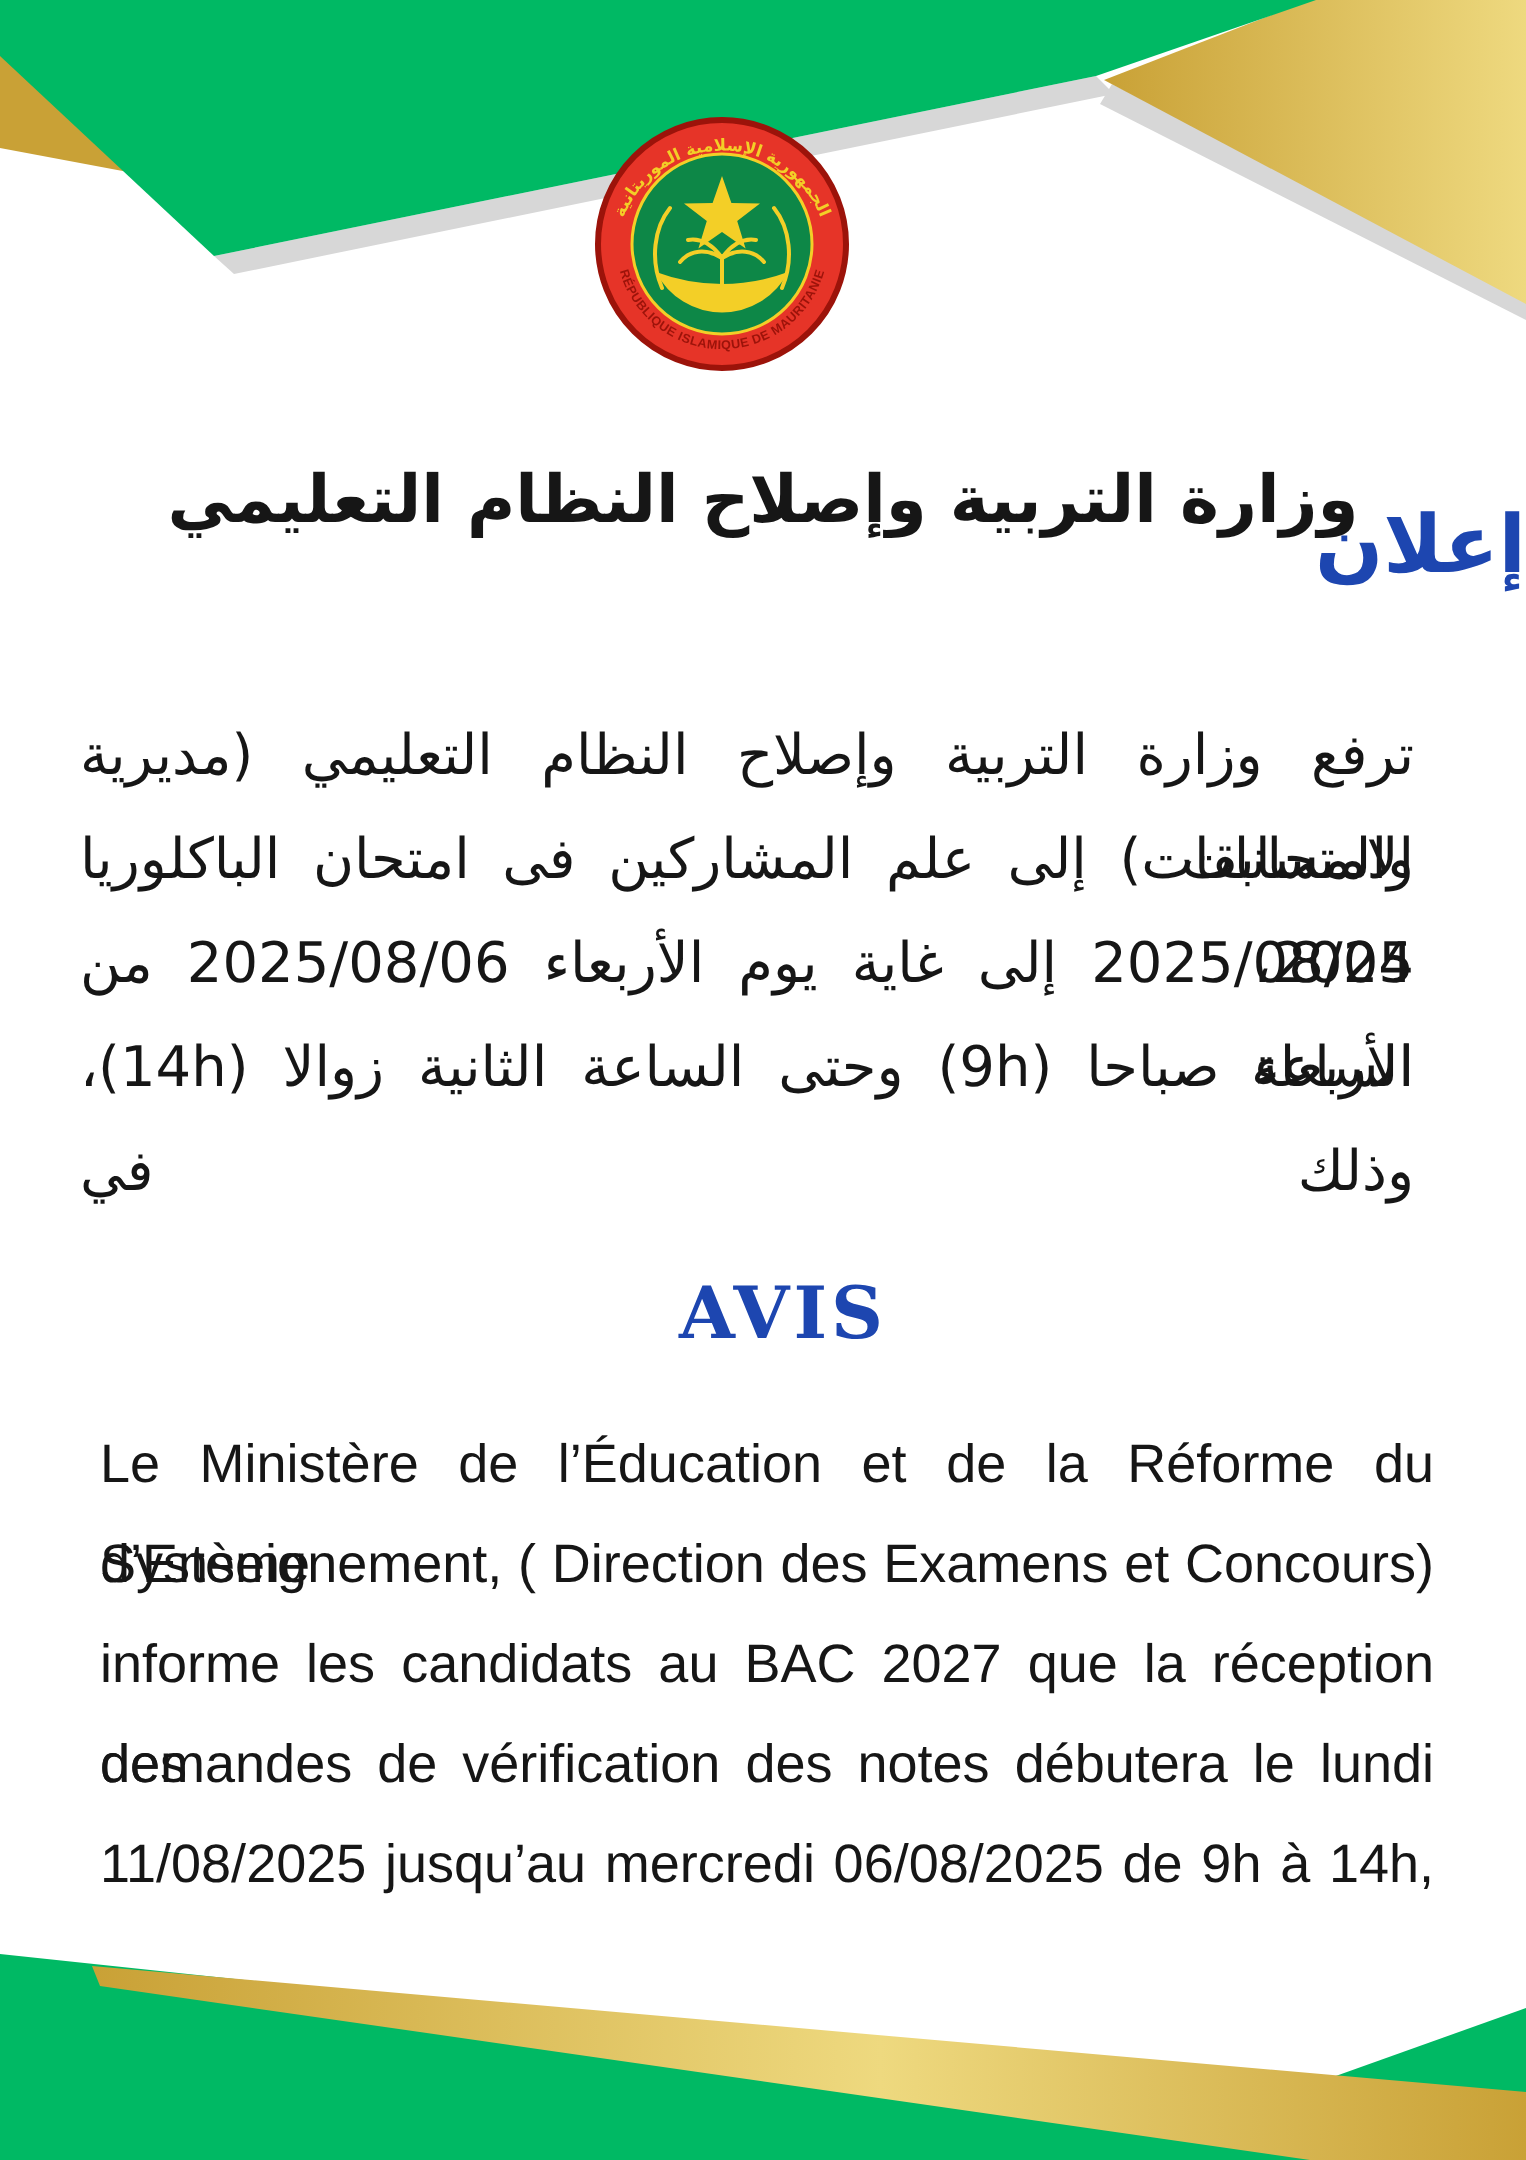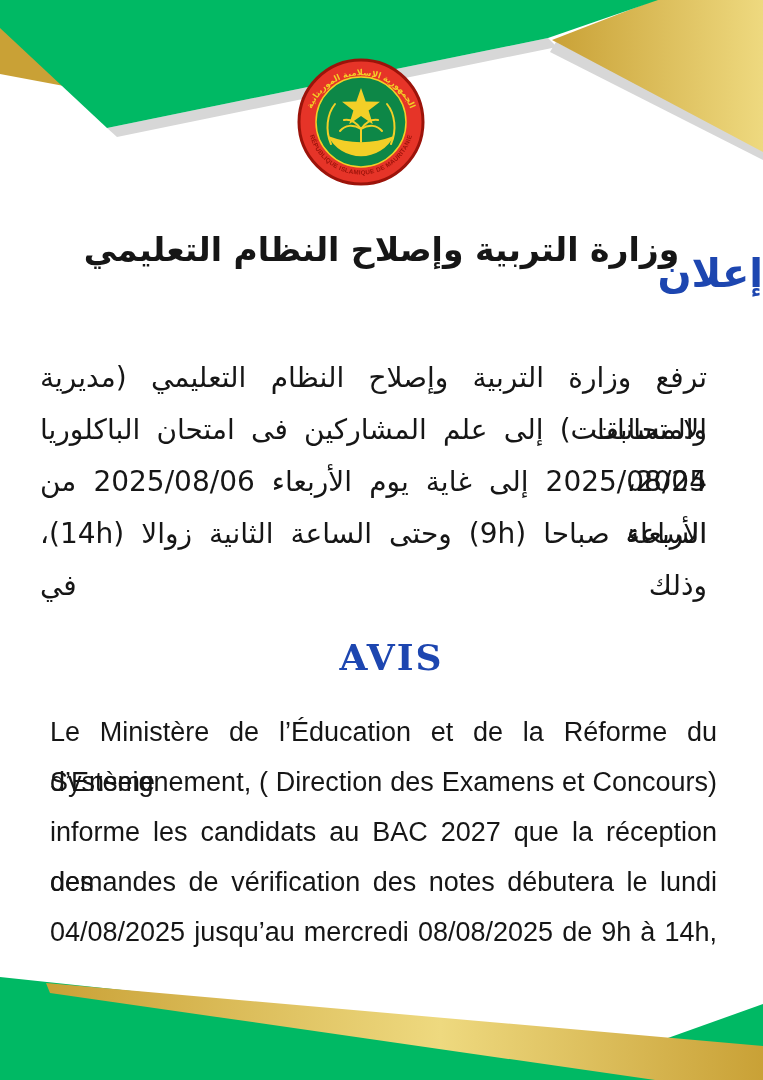--- a/index.html
+++ b/index.html
@@ -102,21 +102,21 @@
     <div class="line j">الأربعاء صباحا (9h) وحتى الساعة الثانية زوالا (14h)، وذلك في</div>
   </div>
 
   <div class="fr-title">AVIS</div>
 
   <div class="fr-body">
     <div class="line j">Le Ministère de l’Éducation et de la Réforme du Système</div>
     <div class="line j">d’Enseignement, ( Direction des Examens et Concours)</div>
     <div class="line j">informe les candidats au BAC 2027 que la réception des</div>
     <div class="line j">demandes de vérification des notes débutera le lundi</div>
-    <div class="line j">04/08/2025 jusqu’au mercredi 08/08/2025 de 9h à 14h,</div>
+    <div class="line j">11/08/2025 jusqu’au mercredi 06/08/2025 de 9h à 14h,</div>
   </div>
 
   <svg class="deco-bottom" width="763" height="140" viewBox="0 0 763 140" aria-hidden="true">
     <defs>
       <linearGradient id="goldGradB" x1="0" y1="0" x2="1" y2="0">
         <stop offset="0" style="stop-color:var(--gold)"></stop>
         <stop offset="0.55" style="stop-color:var(--gold-light)"></stop>
         <stop offset="1" style="stop-color:var(--gold)"></stop>
       </linearGradient>
     </defs>

